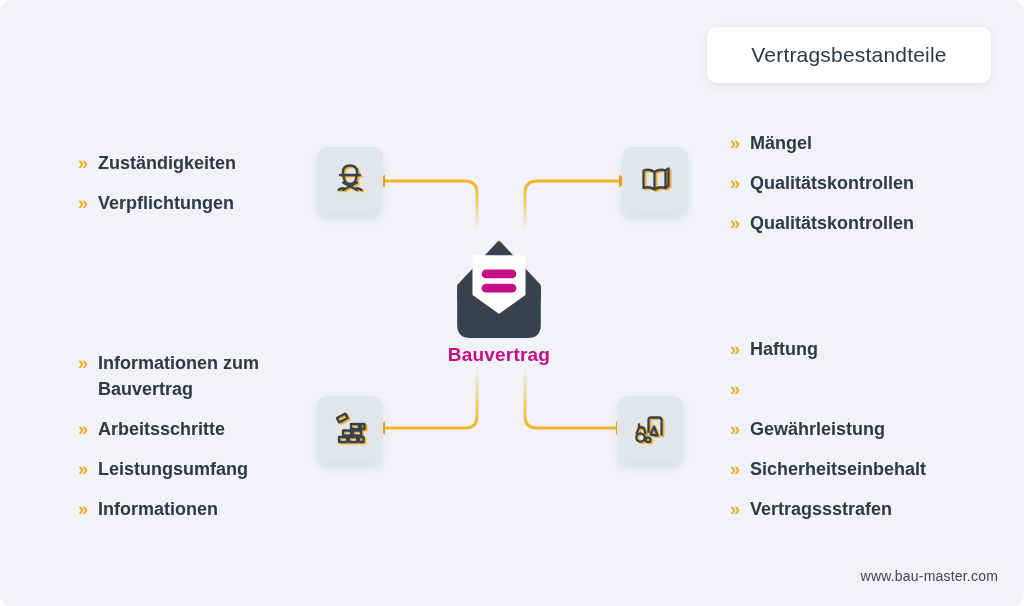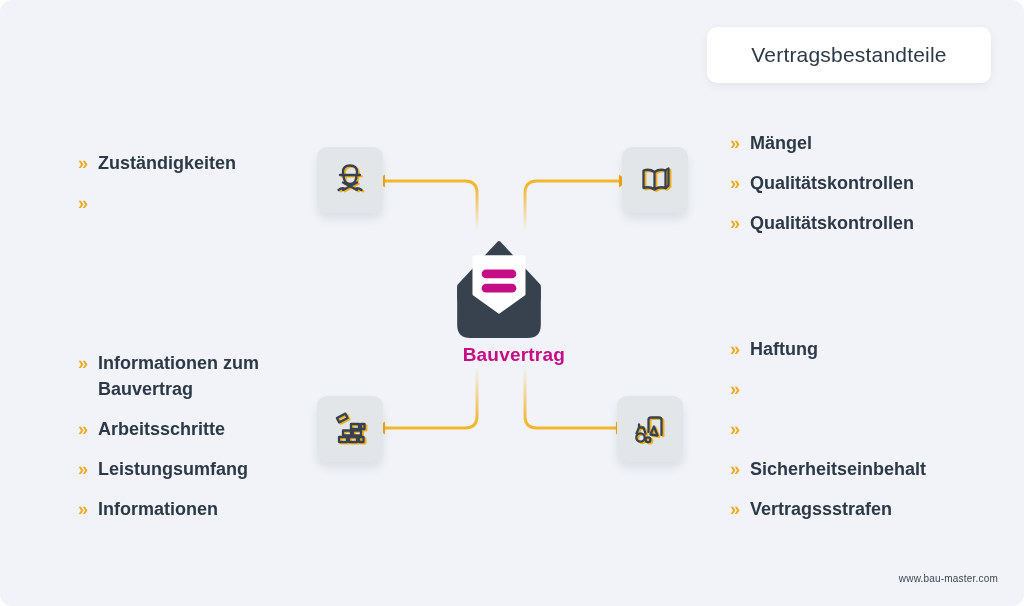--- a/index.html
+++ b/index.html
@@ -30,26 +30,26 @@
   .list{position:absolute;list-style:none;margin:0;padding:0;}
   .list-tl{left:78px;top:150px;width:225px;}
   .list-tr{left:730px;top:130px;width:262px;}
   .list-bl{left:78px;top:350px;width:218px;}
   .list-br{left:730px;top:336px;width:262px;}
   .item{display:flex;gap:10px;margin-bottom:14px;
     font-size:18px;font-weight:600;line-height:26px;color:#2c3947;}
   .chev{color:#eeab20;font-weight:700;flex:0 0 auto;}
   .center-icon{position:absolute;left:448px;top:240px;}
   .center-label{
-    position:absolute;left:433px;top:344px;width:132px;text-align:right;
+    position:absolute;left:433px;top:344px;width:132px;text-align:center;
     font-size:19px;font-weight:700;color:#c50d86;letter-spacing:.2px;
   }
   .footer{
     position:absolute;right:26px;bottom:22px;
-    font-size:10px;font-weight:400;color:#3c4854;letter-spacing:.2px;
+    font-size:14px;font-weight:400;color:#3c4854;letter-spacing:.2px;
   }
   .ico .n{stroke:#37424e;}
   .ico .y{stroke:#efae24;}
   .ico path,.ico circle,.ico rect{fill:none;stroke-width:2.3;stroke-linecap:round;stroke-linejoin:round;}
 </style>
 </head>
 <body>
 
 <div class="canvas">
 
@@ -167,20 +167,21 @@
   </svg>
   <div class="center-label">Bauvertrag</div>
 
   <ul class="list list-tl">
     <li class="item">
       <span class="chev">»</span>
       <span>Zuständigkeiten</span>
     </li>
     <li class="item">
       <span class="chev">»</span>
+      <span>Verpflichtungen</span>
     </li>
   </ul>
 
   <ul class="list list-tr">
     <li class="item">
       <span class="chev">»</span>
       <span>Mängel</span>
     </li>
     <li class="item">
       <span class="chev">»</span>
@@ -214,20 +215,21 @@
   <ul class="list list-br">
     <li class="item">
       <span class="chev">»</span>
       <span>Haftung</span>
     </li>
     <li class="item">
       <span class="chev">»</span>
     </li>
     <li class="item">
       <span class="chev">»</span>
+      <span>Gewährleistung</span>
     </li>
     <li class="item">
       <span class="chev">»</span>
       <span>Sicherheitseinbehalt</span>
     </li>
     <li class="item">
       <span class="chev">»</span>
       <span>Vertragssstrafen</span>
     </li>
   </ul>

